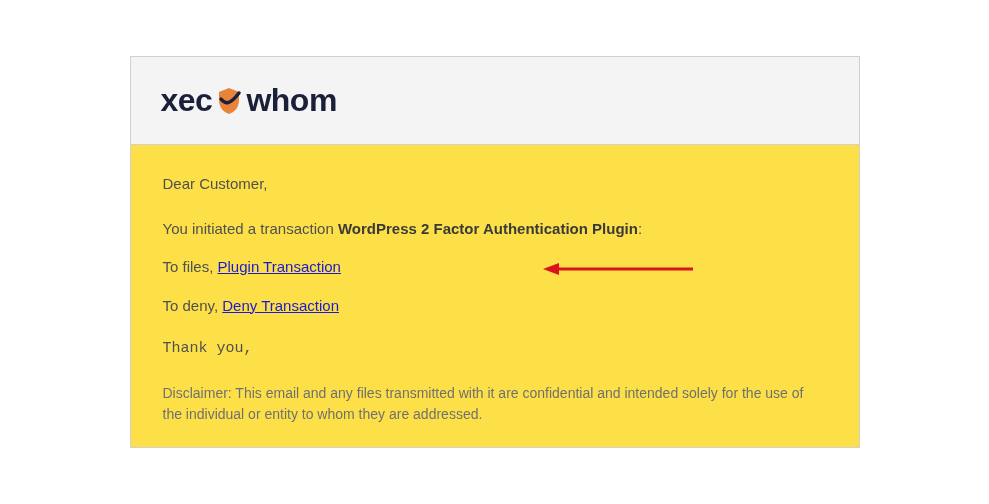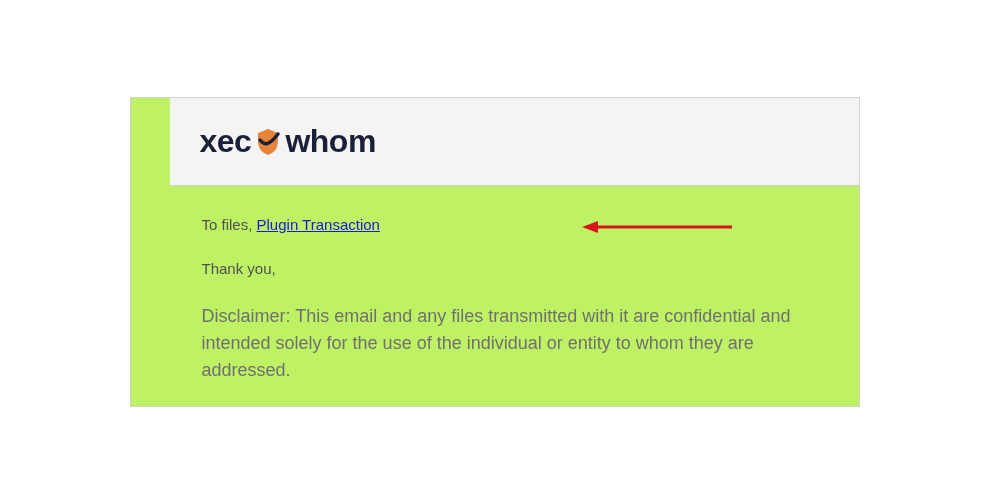--- a/index.html
+++ b/index.html
@@ -12,22 +12,21 @@
       background: #ffffff;
       width: 989px;
       height: 504px;
       display: flex;
       align-items: center;
       justify-content: center;
     }
     .email-container {
       width: 730px;
       border: 1px solid #d0d0d0;
-      background: #bef264;
-      padding-left: 39px;
+      background: #fde047;
     }
     .email-header {
       background: #f4f4f4;
       padding: 25px 30px;
       border-bottom: 1px solid #d0d0d0;
     }
     .logo {
       display: flex;
       align-items: center;
       gap: 2px;
@@ -70,23 +69,24 @@
     .arrow {
       position: absolute;
       left: 380px;
       top: 6px;
       pointer-events: none;
     }
     .signoff {
       margin-top: 20px;
       margin-bottom: 18px;
       line-height: 1.6;
+      font-family: Liberation Mono, monospace;
     }
     .disclaimer {
-      font-size: 18px;
+      font-size: 14px;
       color: #707070;
       line-height: 1.5;
       border-top: 0px;
       padding-top: 4px;
     }
   </style>
 </head>
 <body>
 
 <div class="email-container">
@@ -97,30 +97,37 @@
         <svg width="28" height="30" viewBox="0 0 28 30">
           <path d="M14 2 L24 6 L24 14 C24 21 20 26 14 28 C8 26 4 21 4 14 L4 6 Z" fill="#e8833a" stroke="none"></path>
           <path d="M6 13 C10 18 14 20 24 7" stroke="#1a1f3a" stroke-width="3.5" fill="none" stroke-linecap="round"></path>
         </svg>
       </span>
       <span class="logo-text">whom</span>
     </div>
   </div>
 
   <div class="email-body">
+    <div class="greeting">Dear Customer,</div>
 
+    <div class="line">
+      <span>You initiated a transaction </span><span class="bold">WordPress 2 Factor Authentication Plugin</span><span>:</span>
+    </div>
 
     <div class="line">
       <span>To files, </span><a class="link">Plugin Transaction</a>
       <svg class="arrow" width="150" height="14" viewBox="0 0 150 14">
         <line x1="150" y1="7" x2="12" y2="7" stroke="#d8151b" stroke-width="3"></line>
         <polygon points="0,7 16,1 16,13" fill="#d8151b"></polygon>
       </svg>
     </div>
 
+    <div class="line">
+      <span>To deny, </span><a class="link">Deny Transaction</a>
+    </div>
 
     <div class="signoff">
       <div>Thank you,</div>
     </div>
 
     <div class="disclaimer">Disclaimer: This email and any files transmitted with it are confidential and intended solely for the use of the individual or entity to whom they are addressed.</div>
   </div>
 </div>
 
 </body></html>

